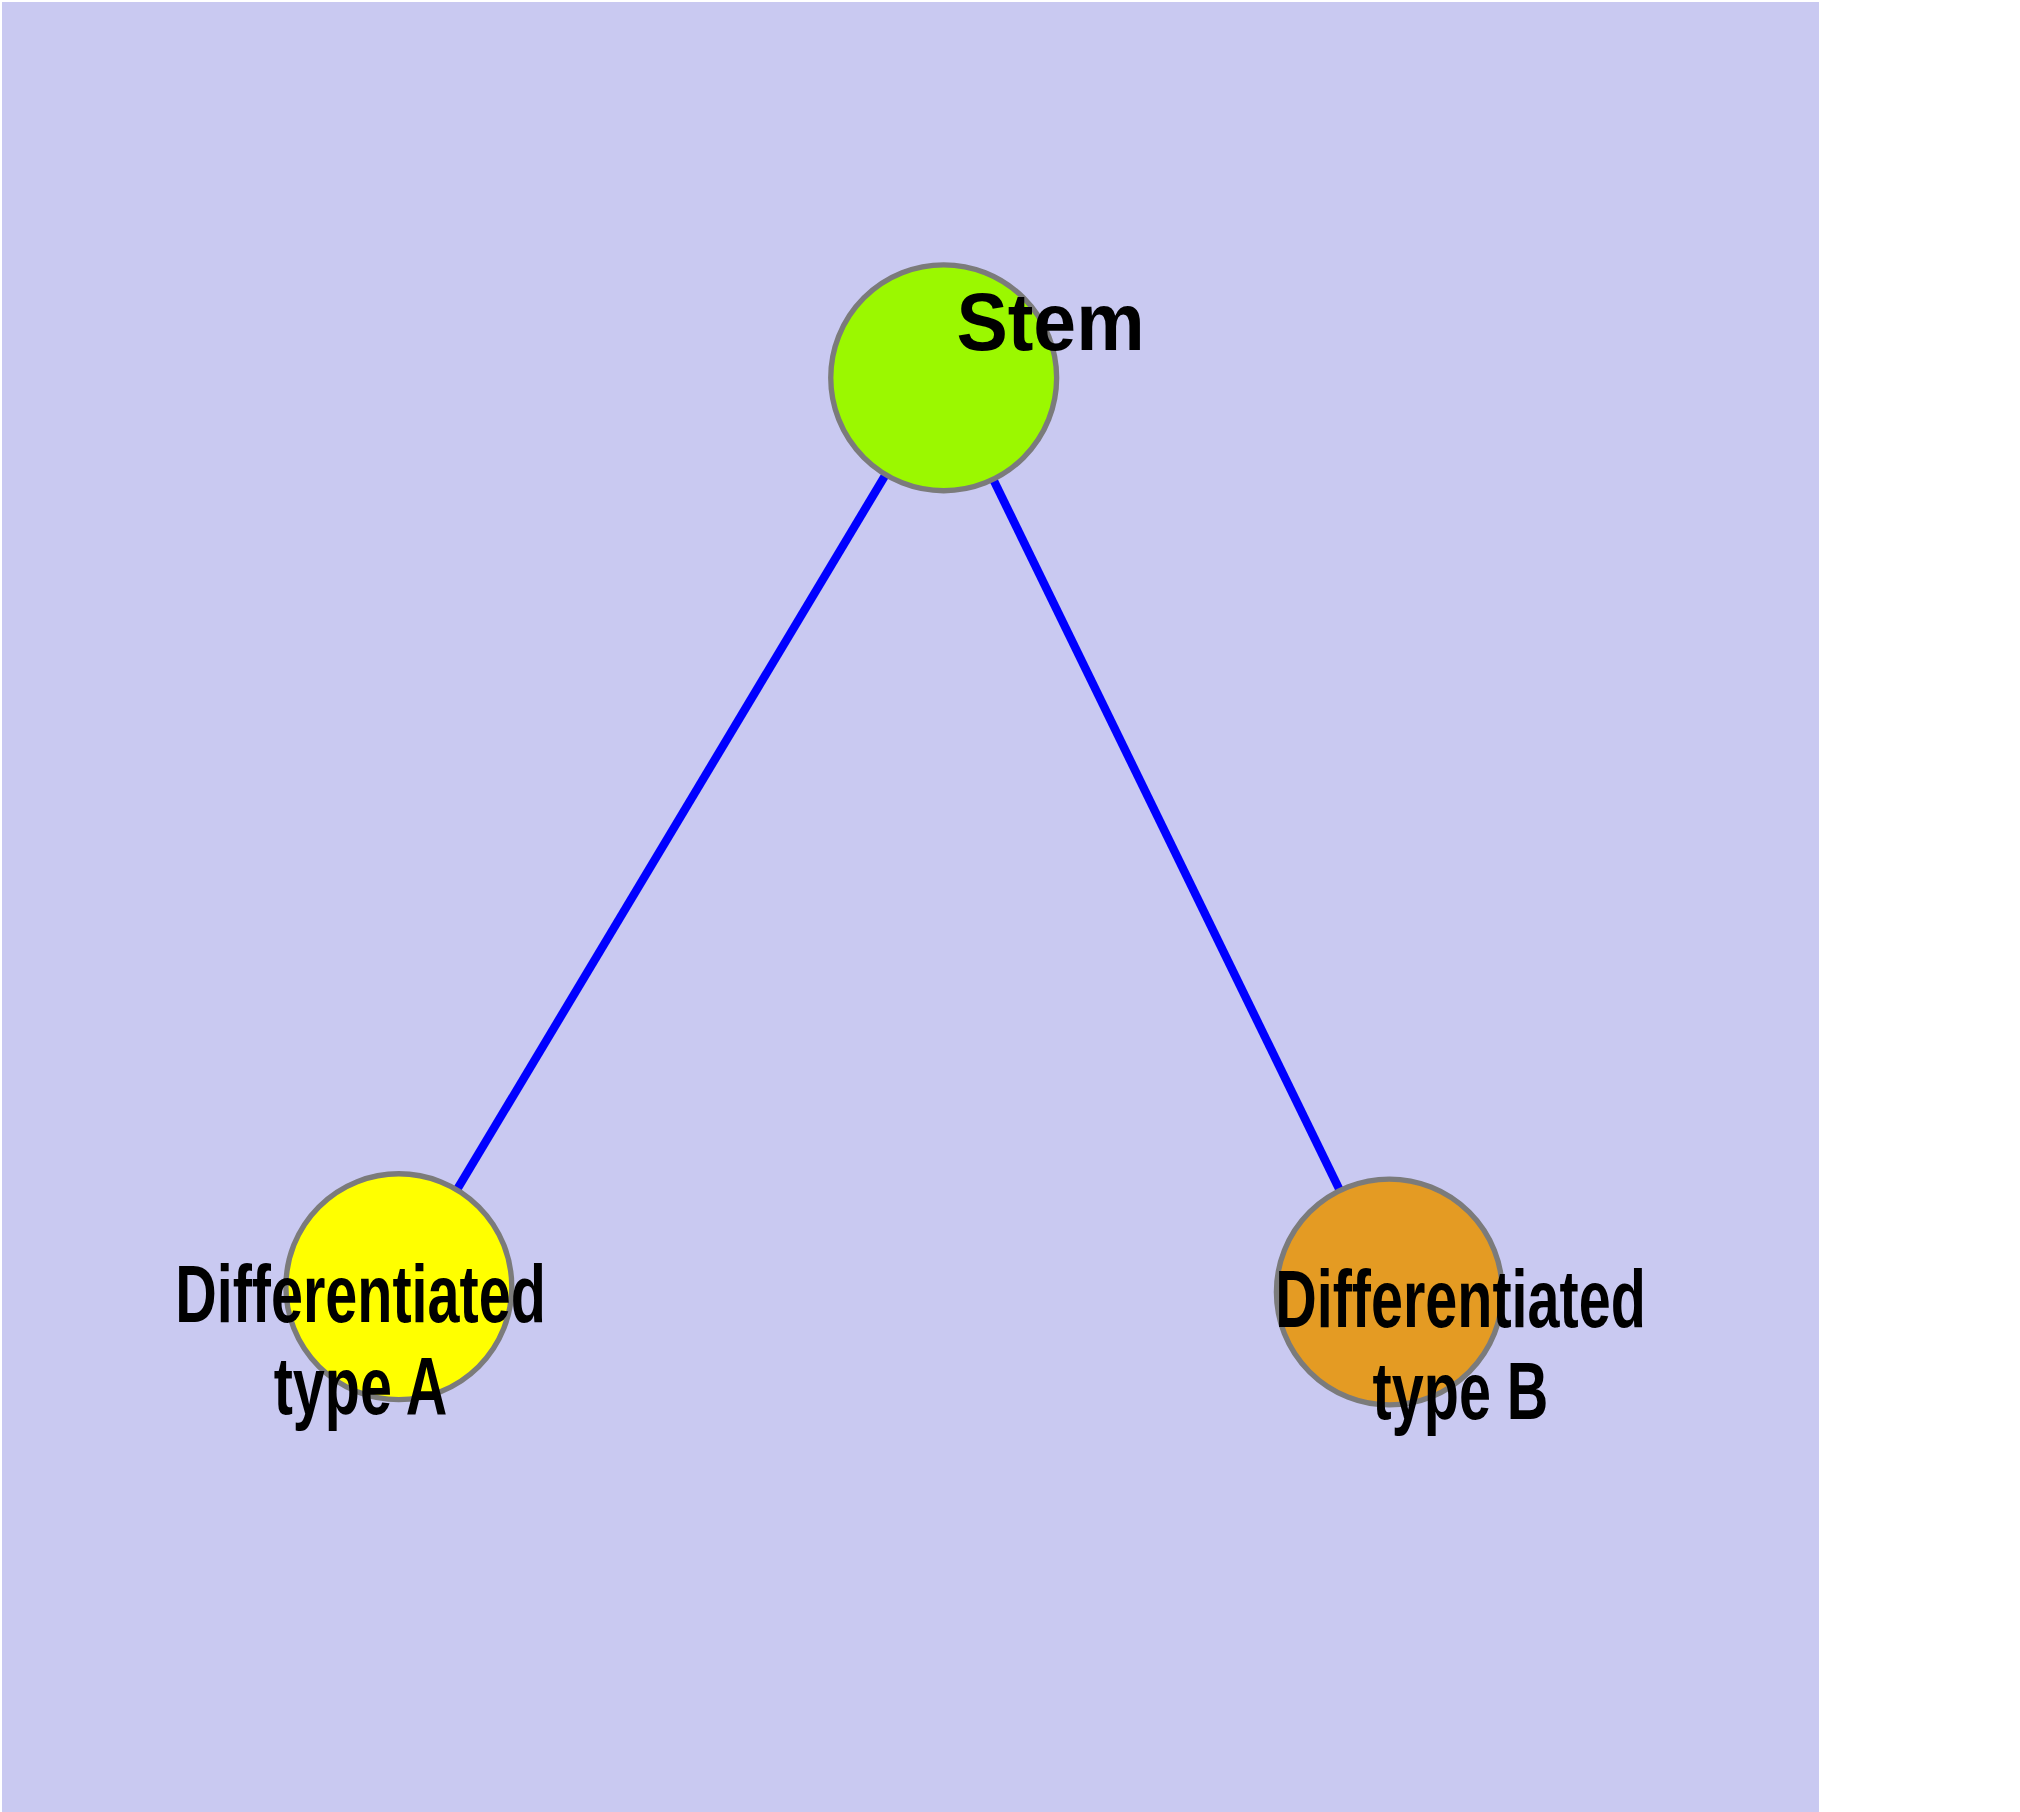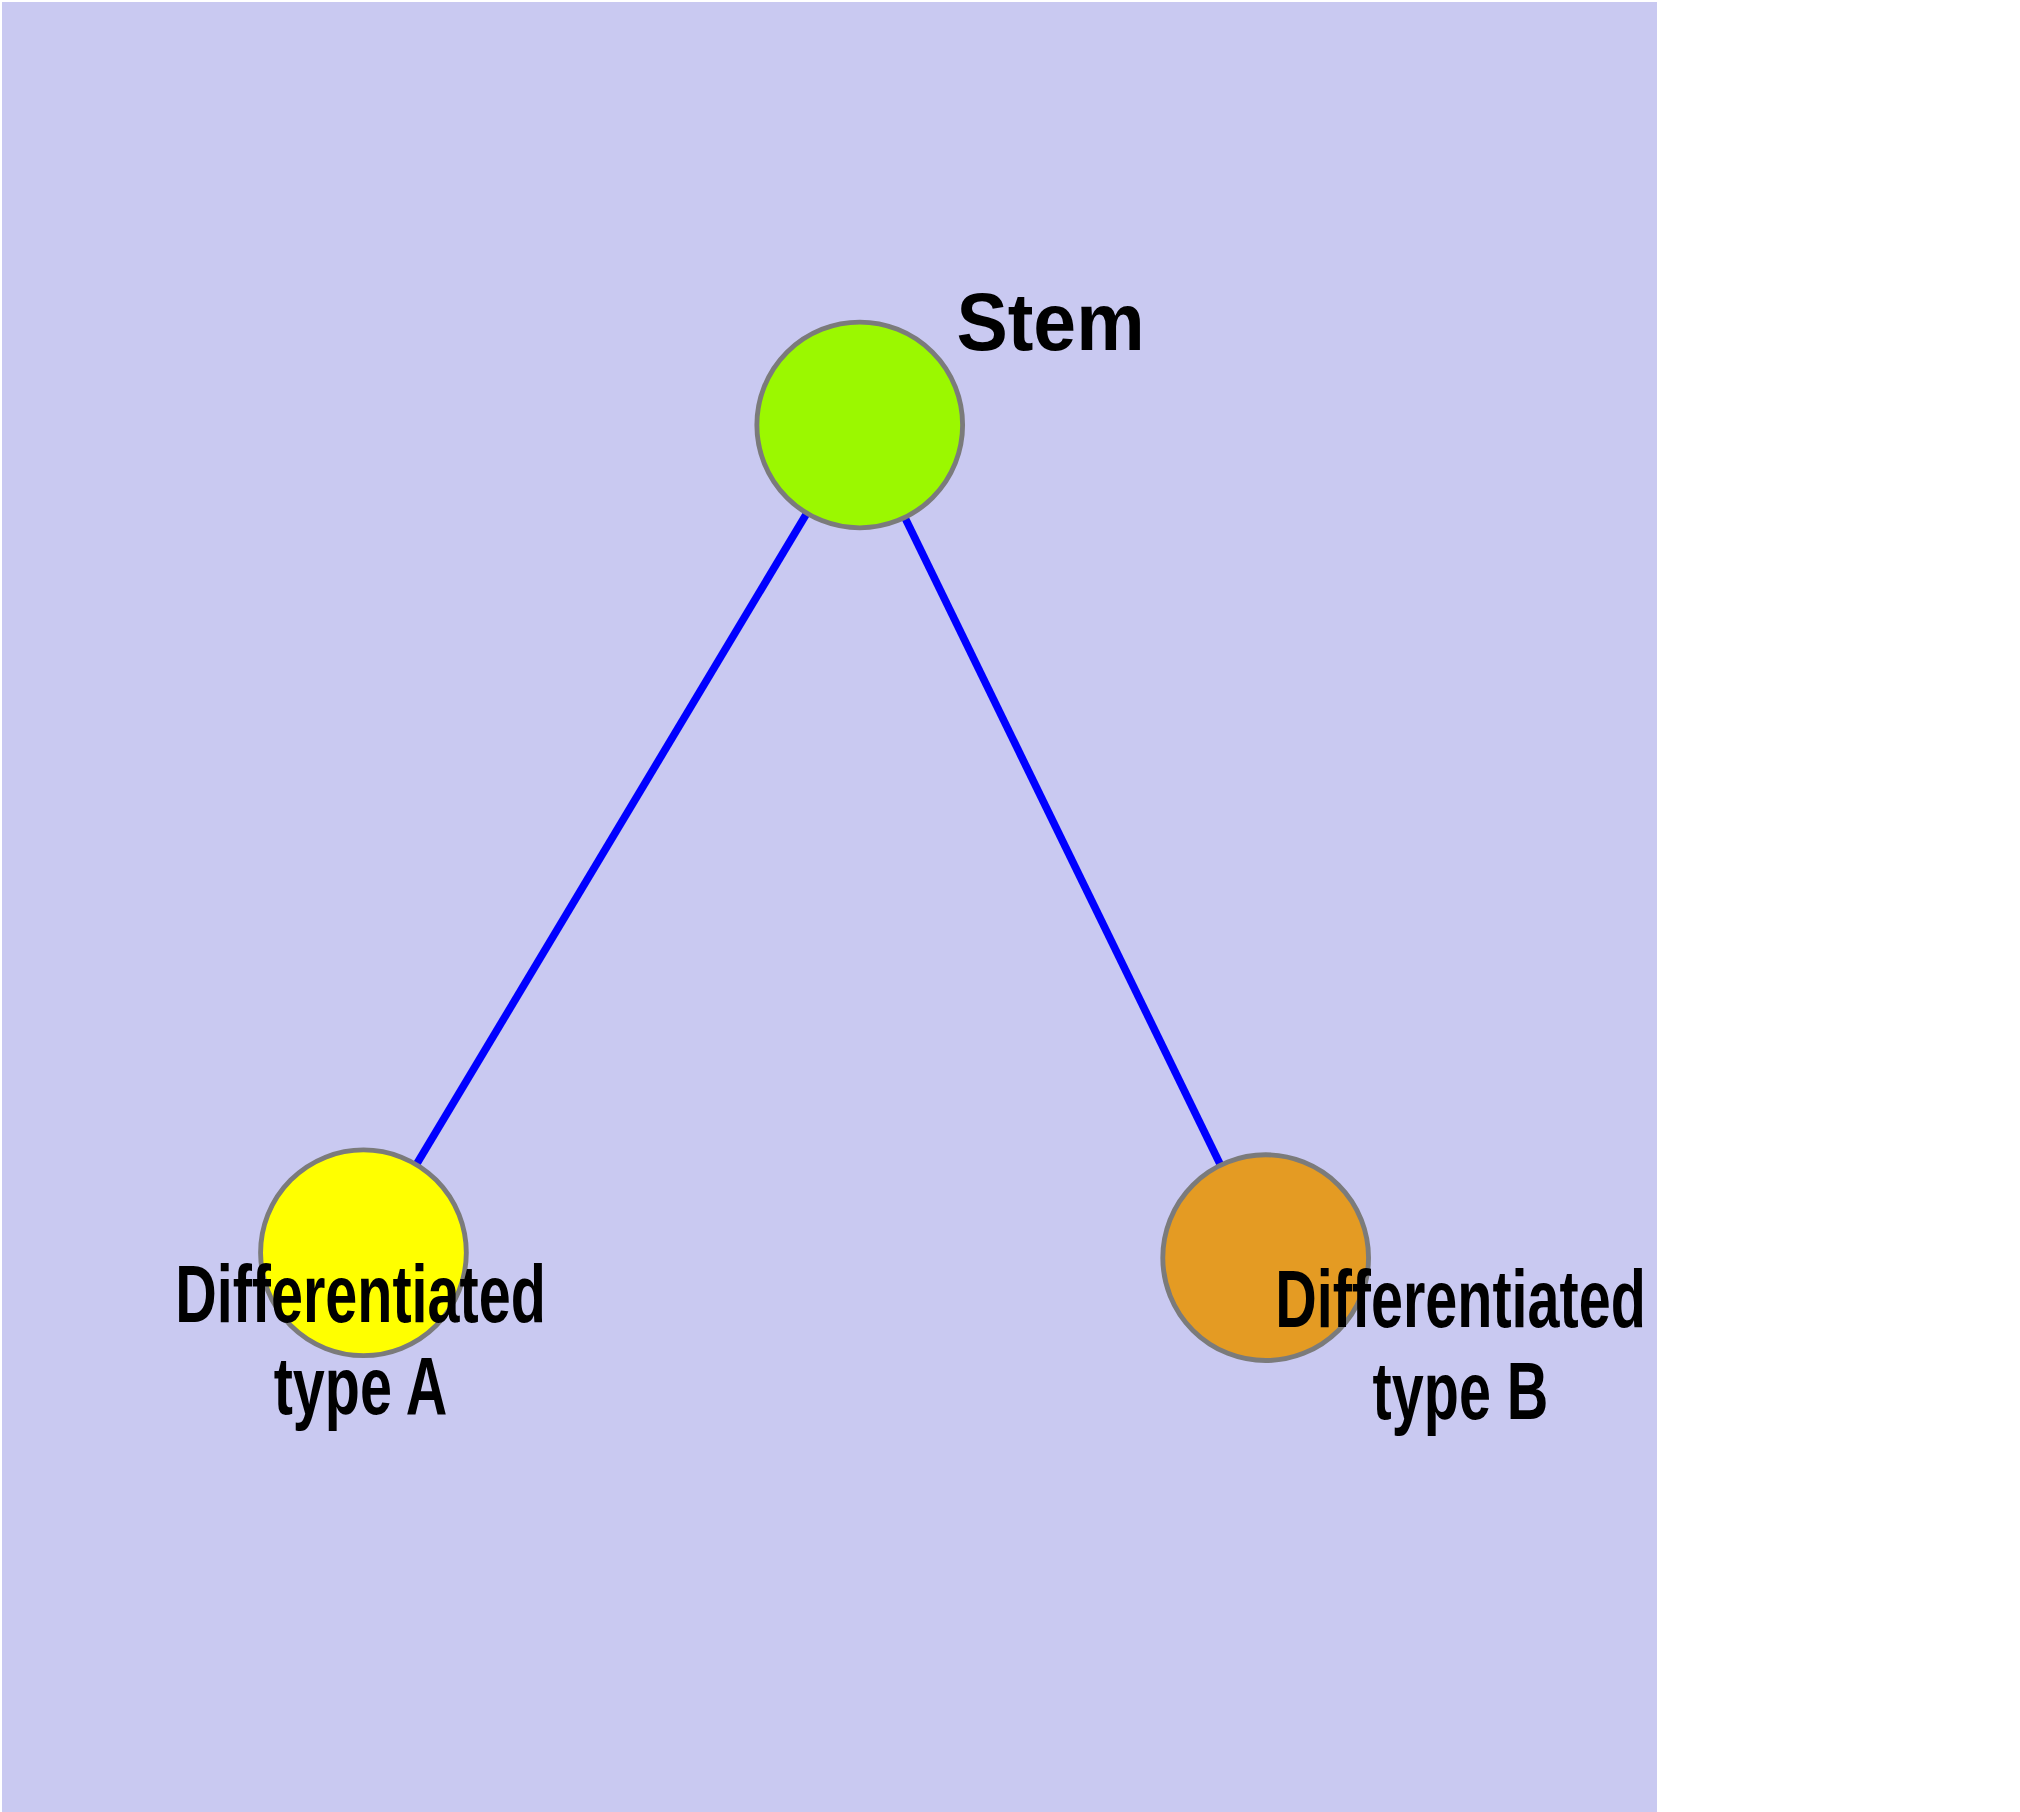--- a/index.html
+++ b/index.html
@@ -2,21 +2,21 @@
 <html style="font-size:13.6px"><head>
 <meta charset="utf-8">
 <style>
   html, body {
     margin: 0;
     padding: 0;
     background: #ffffff;
   }
   .canvas {
     position: relative;
-    width: 1657px;
+    width: 1819px;
     height: 1812px;
     box-sizing: border-box;
     border-top: 2.5px solid #ffffff;
     border-left: 2.5px solid #ffffff;
     overflow: hidden;
     font-family: "Liberation Sans", "DejaVu Sans", sans-serif;
     text-decoration: underline;
   }
   .graph-svg {
     position: absolute;

